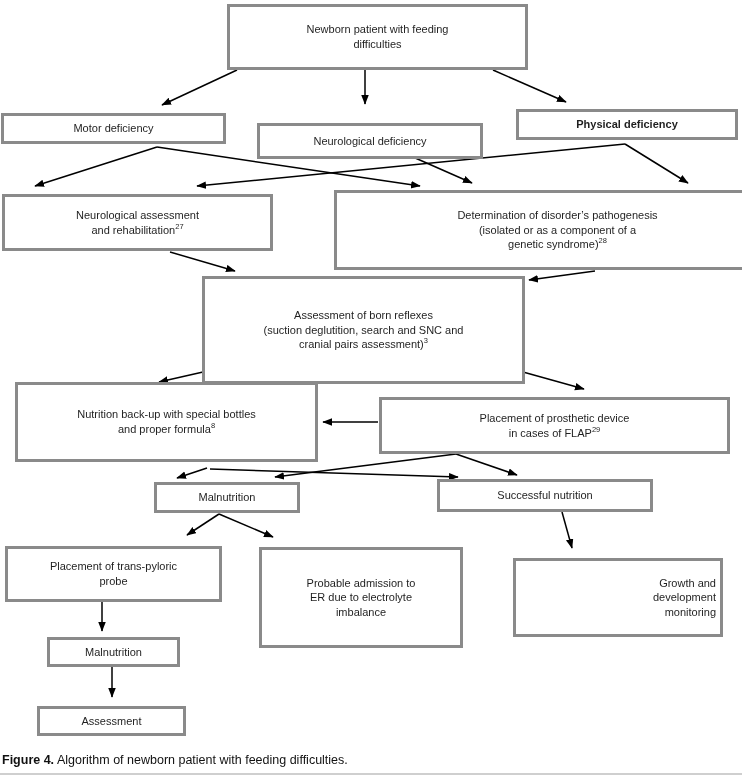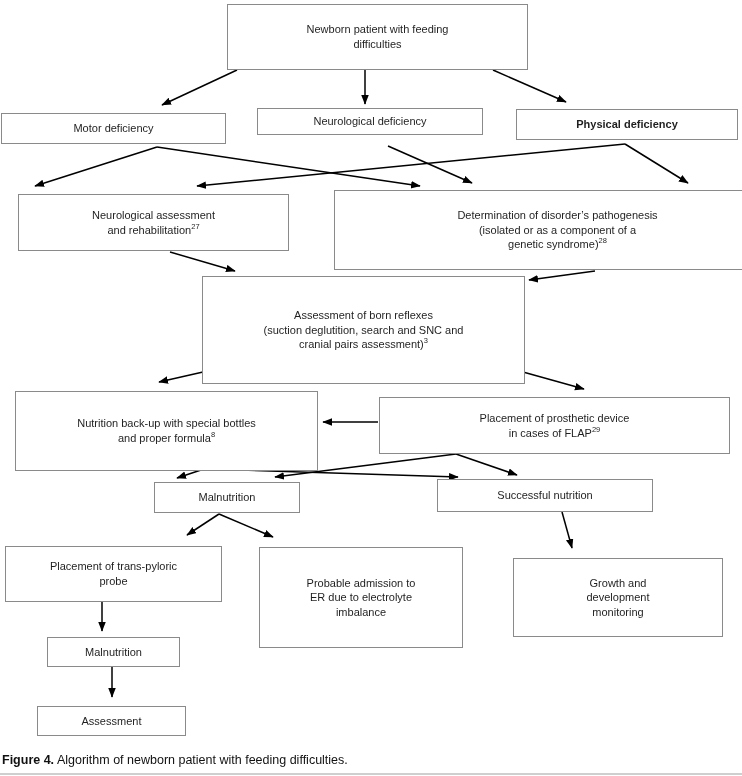--- a/index.html
+++ b/index.html
@@ -9,21 +9,21 @@
     background:#ffffff;
     font-family:"Liberation Sans","DejaVu Sans",sans-serif;
     overflow:hidden;
   }
   #edges{position:absolute;left:0;top:0;z-index:1;}
   #nodes{position:absolute;left:0;top:0;width:742px;height:776px;z-index:2;}
   .node{
     position:absolute;
     box-sizing:border-box;
     background:#ffffff;
-    border:1px solid #4d7c0f;
+    border:3px solid #4d7c0f;
     display:flex;flex-direction:column;
     align-items:center;justify-content:center;
     text-align:center;
     font-size:11px;line-height:1.32;
     color:#1f1f1f;
     padding:2px 4px;
   }
   .node sup{font-size:7.5px;line-height:0;vertical-align:super;}
   #caption{
     position:absolute;left:2px;top:753px;z-index:3;
@@ -72,41 +72,41 @@
     </svg>
 
   <div id="nodes">
       <div class="node" style="left: 227px; top: 4px; width: 301px; height: 66px; border-color: rgb(138, 138, 138); color: rgb(31, 31, 31);">
         <div class="nline">Newborn patient with feeding</div>
         <div class="nline">difficulties</div>
       </div>
       <div class="node" style="left: 1px; top: 113px; width: 225px; height: 31px; border-color: rgb(138, 138, 138); color: rgb(31, 31, 31);">
         <div class="nline">Motor deficiency</div>
       </div>
-      <div class="node" style="left: 257px; top: 108px; width: 226px; height: 27px; border-color: rgb(138, 138, 138); color: rgb(31, 31, 31);">
+      <div class="node" style="left: 257px; top: 123px; width: 226px; height: 36px; border-color: rgb(138, 138, 138); color: rgb(31, 31, 31);">
         <div class="nline">Neurological deficiency</div>
       </div>
       <div class="node" style="left: 516px; top: 109px; width: 222px; height: 31px; border-color: rgb(138, 138, 138); color: rgb(31, 31, 31); font-weight: bold;">
         <div class="nline">Physical deficiency</div>
       </div>
-      <div class="node" style="left: 2px; top: 194px; width: 271px; height: 57px; border-color: rgb(138, 138, 138); color: rgb(31, 31, 31); margin-left: 16px;">
+      <div class="node" style="left: 2px; top: 194px; width: 271px; height: 57px; border-color: rgb(138, 138, 138); color: rgb(31, 31, 31);">
         <div class="nline">Neurological assessment</div>
         <div class="nline">and rehabilitation<sup>27</sup></div>
       </div>
       <div class="node" style="left: 334px; top: 190px; width: 447px; height: 80px; border-color: rgb(138, 138, 138); color: rgb(31, 31, 31);">
         <div class="nline">Determination of disorder’s pathogenesis</div>
         <div class="nline">(isolated or as a component of a</div>
         <div class="nline">genetic syndrome)<sup>28</sup></div>
       </div>
       <div class="node" style="left: 202px; top: 276px; width: 323px; height: 108px; border-color: rgb(138, 138, 138); color: rgb(31, 31, 31);">
         <div class="nline">Assessment of born reflexes</div>
         <div class="nline">(suction deglutition, search and SNC and</div>
         <div class="nline">cranial pairs assessment)<sup>3</sup></div>
       </div>
-      <div class="node" style="left: 15px; top: 391px; width: 303px; height: 80px; border-color: rgb(138, 138, 138); color: rgb(31, 31, 31);">
+      <div class="node" style="left: 15px; top: 382px; width: 303px; height: 80px; border-color: rgb(138, 138, 138); color: rgb(31, 31, 31);">
         <div class="nline">Nutrition back-up with special bottles</div>
         <div class="nline">and proper formula<sup>8</sup></div>
       </div>
       <div class="node" style="left: 379px; top: 397px; width: 351px; height: 57px; border-color: rgb(138, 138, 138); color: rgb(31, 31, 31);">
         <div class="nline">Placement of prosthetic device</div>
         <div class="nline">in cases of FLAP<sup>29</sup></div>
       </div>
       <div class="node" style="left: 154px; top: 482px; width: 146px; height: 31px; border-color: rgb(138, 138, 138); color: rgb(31, 31, 31);">
         <div class="nline">Malnutrition</div>
       </div>
@@ -115,21 +115,21 @@
         <div class="nline">probe</div>
       </div>
       <div class="node" style="left: 437px; top: 479px; width: 216px; height: 33px; border-color: rgb(138, 138, 138); color: rgb(31, 31, 31);">
         <div class="nline">Successful nutrition</div>
       </div>
       <div class="node" style="left: 259px; top: 547px; width: 204px; height: 101px; border-color: rgb(138, 138, 138); color: rgb(31, 31, 31); text-align: right;">
         <div class="nline">Probable admission to</div>
         <div class="nline">ER due to electrolyte</div>
         <div class="nline">imbalance</div>
       </div>
-      <div class="node" style="left: 513px; top: 558px; width: 210px; height: 79px; border-color: rgb(138, 138, 138); color: rgb(31, 31, 31);">
+      <div class="node" style="left: 513px; top: 558px; width: 210px; height: 79px; border-color: rgb(138, 138, 138); color: rgb(31, 31, 31); align-items: flex-end;">
         <div class="nline">Growth and</div>
         <div class="nline">development</div>
         <div class="nline">monitoring</div>
       </div>
       <div class="node" style="left: 47px; top: 637px; width: 133px; height: 30px; border-color: rgb(138, 138, 138); color: rgb(31, 31, 31);">
         <div class="nline">Malnutrition</div>
       </div>
       <div class="node" style="left: 37px; top: 706px; width: 149px; height: 30px; border-color: rgb(138, 138, 138); color: rgb(31, 31, 31);">
         <div class="nline">Assessment</div>
       </div>

